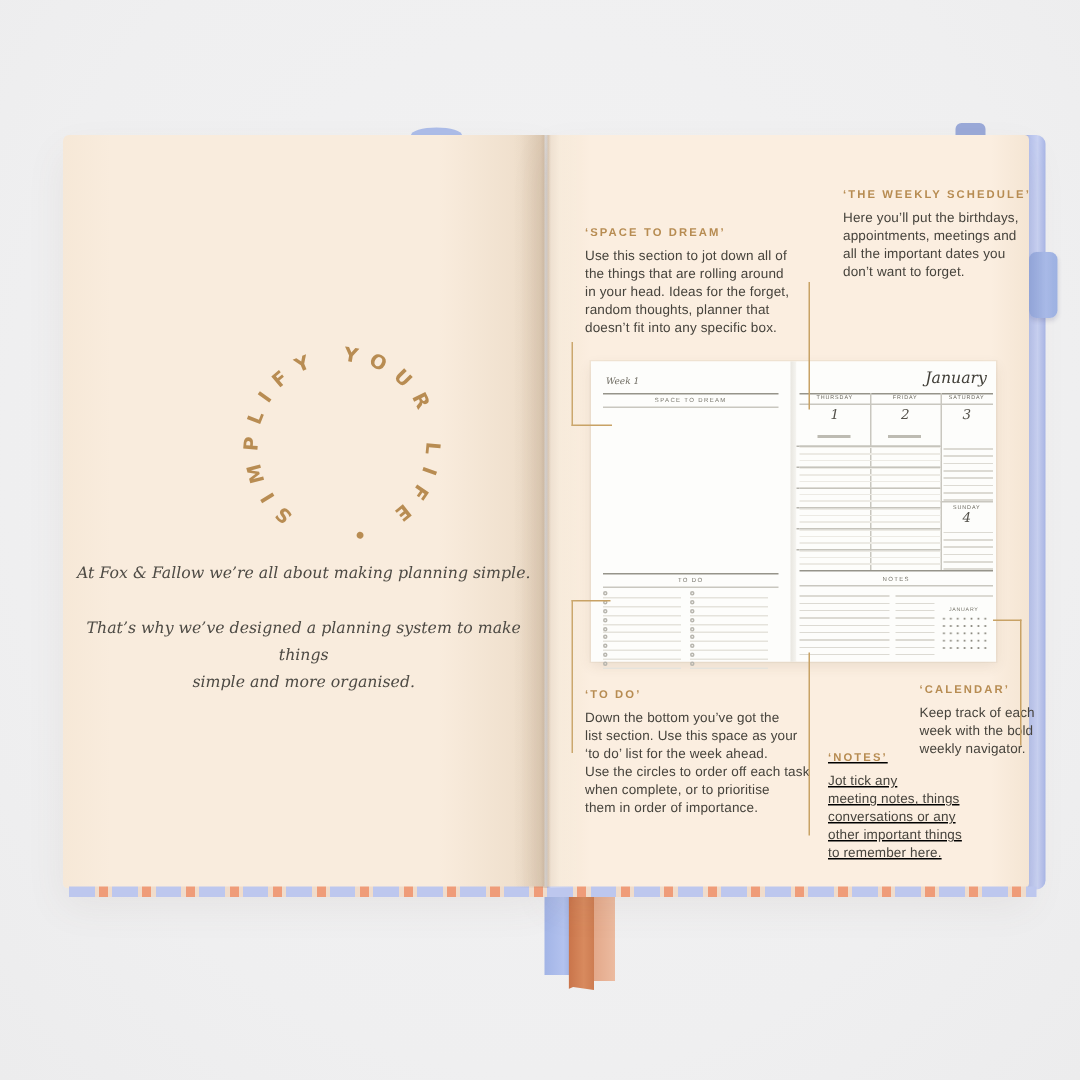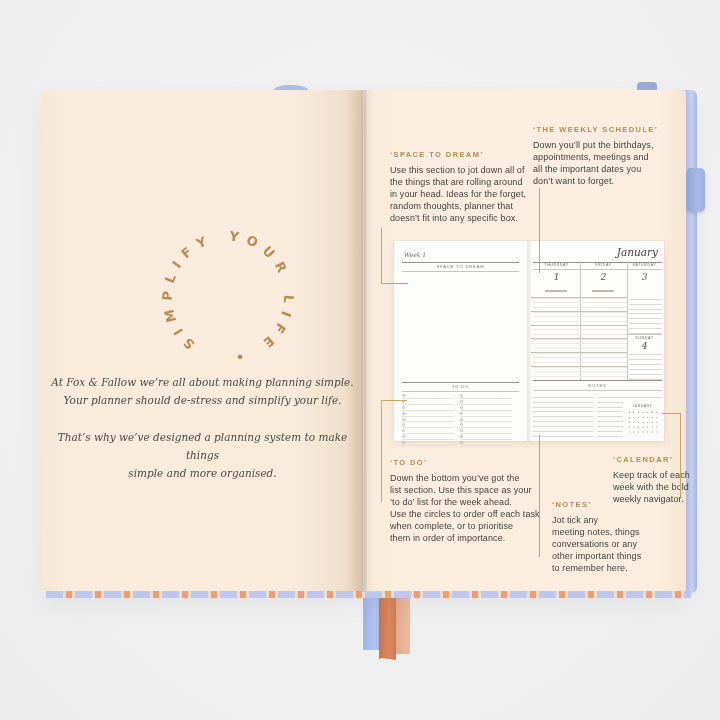--- a/index.html
+++ b/index.html
@@ -96,40 +96,39 @@
       <svg class="emblem" width="230" height="230" viewBox="0 0 230 230">
         <defs>
           <path id="circ" d="M 82.9 160.9 A 56 56 0 1 1 147.1 69.1 A 56 56 0 1 1 82.9 160.9"></path>
         </defs>
         <text font-family="DejaVu Sans, sans-serif" font-size="13" font-weight="bold" letter-spacing="7.5" word-spacing="2" fill="#b88c52">
           <textPath href="#circ">SIMPLIFY YOUR LIFE •</textPath>
         </text>
       </svg>
       <div class="intro">
         <div>At Fox &amp; Fallow we’re all about making planning simple.</div>
-        <div>Your planner should de-stress and simplify your life.</div>
         <div class="p2">That’s why we’ve designed a planning system to make things</div>
         <div>simple and more organised.</div>
       </div>
     </div>
 
     <div class="page page-right">
 
       <div class="anno" style="left:25px;top:60px;">
         <div class="anno-h">‘SPACE TO DREAM’</div>
         <div class="anno-l">Use this section to jot down all of</div>
         <div class="anno-l">the things that are rolling around</div>
         <div class="anno-l">in your head. Ideas for the forget,</div>
         <div class="anno-l">random thoughts, planner that</div>
         <div class="anno-l">doesn’t fit into any specific box.</div>
       </div>
 
-      <div class="anno" style="left:168px;top:35px;">
+      <div class="anno" style="left:197px;top:35px;">
         <div class="anno-h">‘THE WEEKLY SCHEDULE’</div>
-        <div class="anno-l">Down you’ll put the birthdays,</div>
+        <div class="anno-l">Here you’ll put the birthdays,</div>
         <div class="anno-l">appointments, meetings and</div>
         <div class="anno-l">all the important dates you</div>
         <div class="anno-l">don’t want to forget.</div>
       </div>
 
       <div class="anno" style="left:25px;top:368px;">
         <div class="anno-h">‘TO DO’</div>
         <div class="anno-l">Down the bottom you’ve got the</div>
         <div class="anno-l">list section. Use this space as your</div>
         <div class="anno-l">‘to do’ list for the week ahead.</div>
@@ -138,21 +137,21 @@
         <div class="anno-l">them in order of importance.</div>
       </div>
 
       <div class="anno" style="left:248px;top:365px;">
         <div class="anno-h">‘CALENDAR’</div>
         <div class="anno-l">Keep track of each</div>
         <div class="anno-l">week with the bold</div>
         <div class="anno-l">weekly navigator.</div>
       </div>
 
-      <div class="anno" style="left:187px;top:410px;">
+      <div class="anno" style="left:187px;top:410px;text-decoration:underline;">
         <div class="anno-h">‘NOTES’</div>
         <div class="anno-l">Jot tick any</div>
         <div class="anno-l">meeting notes, things</div>
         <div class="anno-l">conversations or any</div>
         <div class="anno-l">other important things</div>
         <div class="anno-l">to remember here.</div>
       </div>
 
       <div class="conn" style="left:16px;top:138px;width:1px;height:56px;"></div>
       <div class="conn" style="left:16px;top:193px;width:27px;height:1px;"></div>

